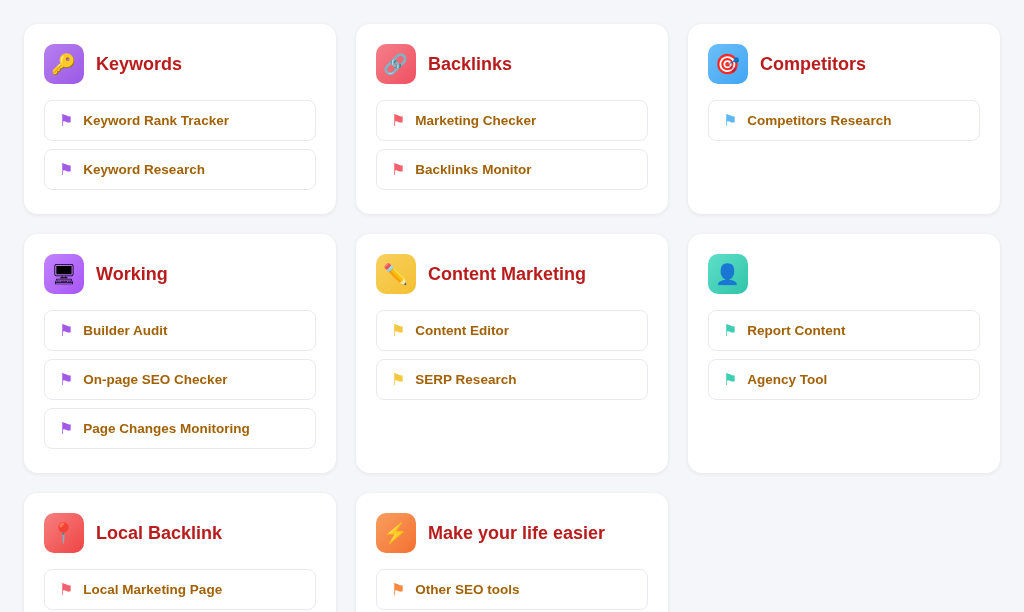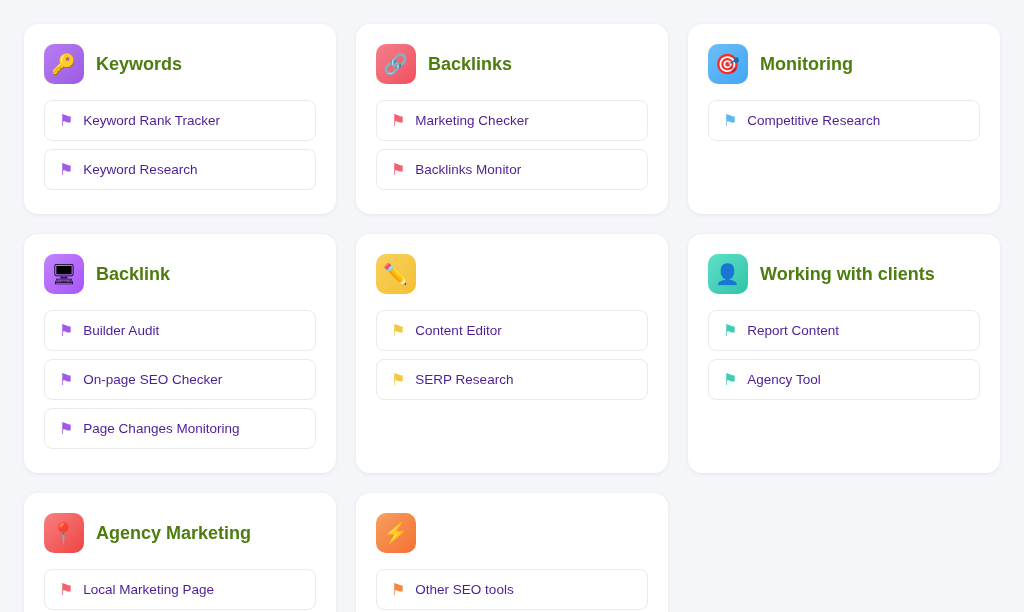--- a/index.html
+++ b/index.html
@@ -33,42 +33,42 @@
       border-radius: 10px;
       display: flex;
       align-items: center;
       justify-content: center;
       font-size: 20px;
       flex-shrink: 0;
     }
     .card-title {
       font-size: 18px;
       font-weight: 700;
-      color: #4d7c0f;
+      color: #b91c1c;
     }
     .items-list {
       display: flex;
       flex-direction: column;
       gap: 8px;
     }
     .item-box {
       border: 1.5px solid #e8eaf0;
       border-radius: 8px;
       padding: 10px 14px;
       display: flex;
       align-items: center;
       gap: 10px;
       cursor: pointer;
       transition: border-color 0.15s;
       background: #fff;
     }
     .item-label {
       font-size: 13.5px;
-      color: #4c1d95;
-      font-weight: 400;
+      color: #a16207;
+      font-weight: 700;
     }
 
     
     .flag-purple { color: #a259e6; font-size: 16px; }
     .flag-pink { color: #f4616c; font-size: 16px; }
     .flag-blue { color: #5bb8f5; font-size: 16px; }
     .flag-yellow { color: #f5c842; font-size: 16px; }
     .flag-teal { color: #3ecfb2; font-size: 16px; }
     .flag-orange { color: #f58842; font-size: 16px; }
 
@@ -120,100 +120,101 @@
       <div class="item-box">
         <span class="flag-pink">⚑</span>
         <span class="item-label">Backlinks Monitor</span>
       </div>
     </div>
   </div>
 
   <div class="card">
     <div class="card-header">
       <div class="card-icon icon-blue">🎯</div>
-      <span class="card-title">Monitoring</span>
+      <span class="card-title">Competitors</span>
     </div>
     <div class="items-list">
       <div class="item-box">
         <span class="flag-blue">⚑</span>
-        <span class="item-label">Competitive Research</span>
+        <span class="item-label">Competitors Research</span>
       </div>
     </div>
   </div>
 
   <div class="card">
     <div class="card-header">
       <div class="card-icon icon-violet">🖥</div>
-      <span class="card-title">Backlink</span>
+      <span class="card-title">Working</span>
     </div>
     <div class="items-list">
       <div class="item-box">
         <span class="flag-purple">⚑</span>
         <span class="item-label">Builder Audit</span>
       </div>
       <div class="item-box">
         <span class="flag-purple">⚑</span>
         <span class="item-label">On-page SEO Checker</span>
       </div>
       <div class="item-box">
         <span class="flag-purple">⚑</span>
         <span class="item-label">Page Changes Monitoring</span>
       </div>
     </div>
   </div>
 
   <div class="card">
     <div class="card-header">
       <div class="card-icon icon-yellow">✏️</div>
+      <span class="card-title">Content Marketing</span>
     </div>
     <div class="items-list">
       <div class="item-box">
         <span class="flag-yellow">⚑</span>
         <span class="item-label">Content Editor</span>
       </div>
       <div class="item-box">
         <span class="flag-yellow">⚑</span>
         <span class="item-label">SERP Research</span>
       </div>
     </div>
   </div>
 
   <div class="card">
     <div class="card-header">
       <div class="card-icon icon-teal">👤</div>
-      <span class="card-title">Working with clients</span>
     </div>
     <div class="items-list">
       <div class="item-box">
         <span class="flag-teal">⚑</span>
         <span class="item-label">Report Content</span>
       </div>
       <div class="item-box">
         <span class="flag-teal">⚑</span>
         <span class="item-label">Agency Tool</span>
       </div>
     </div>
   </div>
 
   <div class="card">
     <div class="card-header">
       <div class="card-icon icon-rose">📍</div>
-      <span class="card-title">Agency Marketing</span>
+      <span class="card-title">Local Backlink</span>
     </div>
     <div class="items-list">
       <div class="item-box">
         <span class="flag-pink">⚑</span>
         <span class="item-label">Local Marketing Page</span>
       </div>
     </div>
   </div>
 
   <div class="card">
     <div class="card-header">
       <div class="card-icon icon-orange">⚡</div>
+      <span class="card-title">Make your life easier</span>
     </div>
     <div class="items-list">
       <div class="item-box">
         <span class="flag-orange">⚑</span>
         <span class="item-label">Other SEO tools</span>
       </div>
     </div>
   </div>
 
   <div class="empty-cell"></div>

